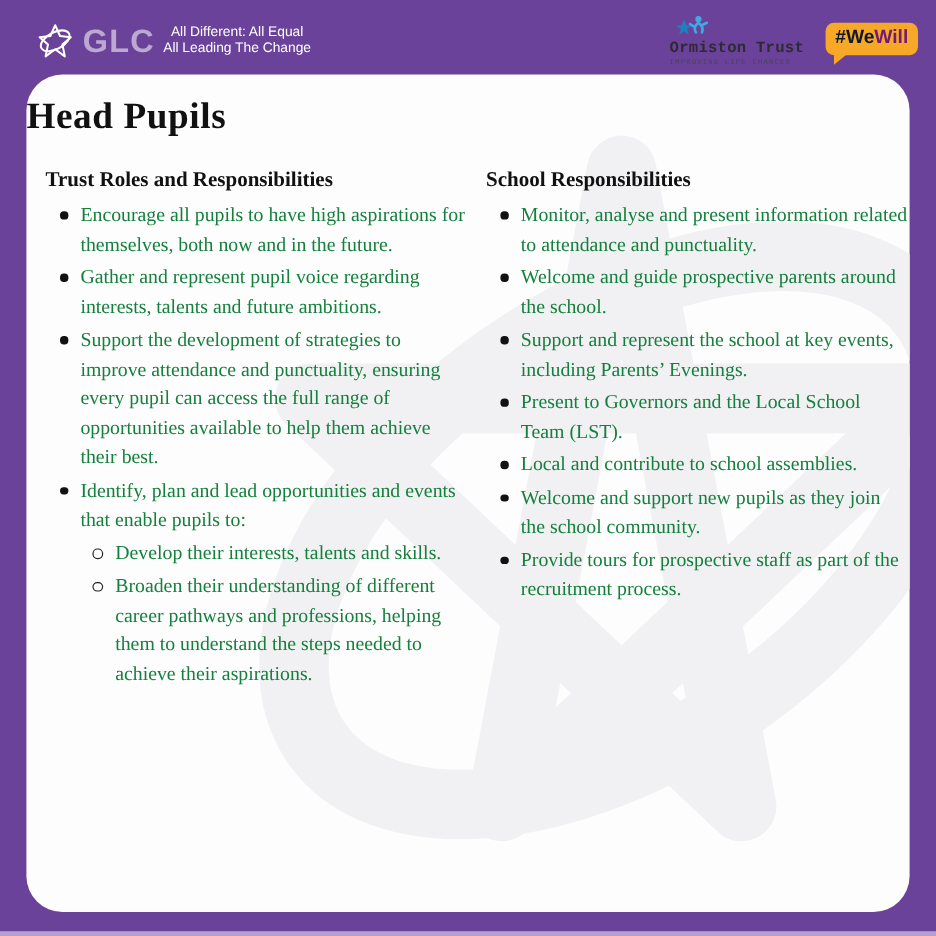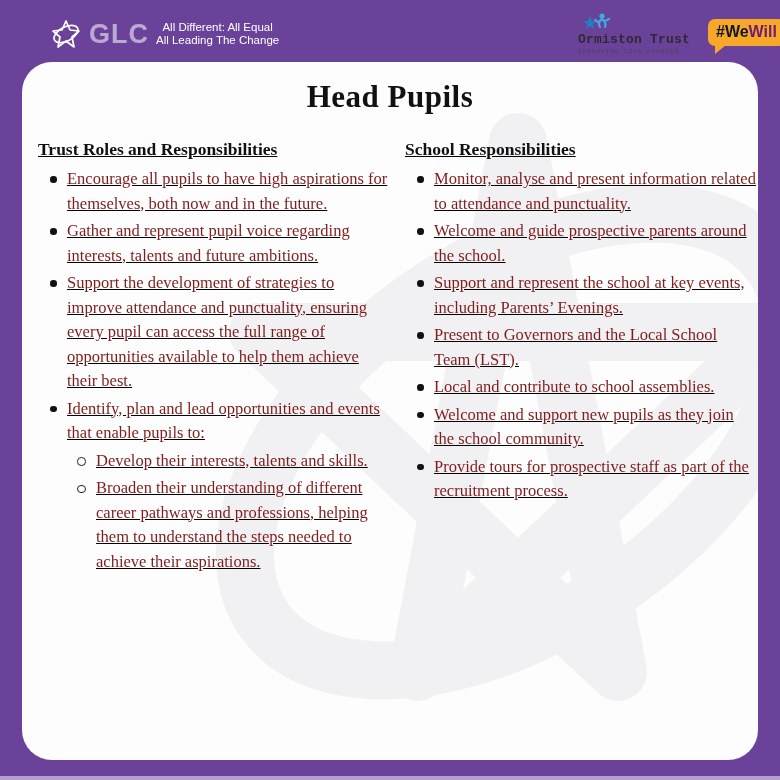--- a/index.html
+++ b/index.html
@@ -7,21 +7,21 @@
   body {
     position: relative;
     background: #6b4299;
     font-family: "Liberation Serif", serif;
     overflow: hidden;
   }
 
   
   .topbar {
     position: absolute; top: 0; left: 0; right: 0; height: 62px;
-    display: flex; align-items: center; margin-left: 20px;
+    display: flex; align-items: center;
   }
   .glc-logo { position: absolute; left: 30px; top: 18px; display: flex; align-items: center; gap: 7px; }
   .glc-star svg { display: block; }
   .glc-name {
     font-family: "Liberation Sans", sans-serif;
     font-weight: bold; font-size: 27px; letter-spacing: 1px;
     color: rgba(255,255,255,0.55);
   }
   .glc-tagline {
     font-family: "Liberation Sans", sans-serif;
@@ -53,34 +53,34 @@
   }
   .watermark { position: absolute; z-index: 0; right: -90px; top: 30px; pointer-events: none; }
   .card-content { position: relative; z-index: 1; }
 
   .bottom-strip {
     position: absolute; left: 0; right: 0; bottom: 0; height: 4px;
     background: #b3a0d0;
   }
 
   .page-title {
-    text-align: center; font-weight: bold; font-size: 31px; color: #111111;
+    text-align: left; font-weight: bold; font-size: 31px; color: #111111;
     margin-top: 17px; letter-spacing: 0.5px;
   }
 
   .columns {
-    display: flex; gap: 14px; padding: 24px 2px 0 14px; text-decoration: underline;
+    display: flex; gap: 14px; padding: 24px 2px 0 14px;
   }
   .col { flex: 1; }
   .col-heading {
     font-weight: bold; font-size: 17.5px; color: #111111; margin-bottom: 7px; margin-left: 2px;
   }
   ul.bullets { list-style: none; }
   ul.bullets li {
-    position: relative; font-size: 16.5px; line-height: 24.5px; color: #7f1d1d;
+    position: relative; font-size: 16.5px; line-height: 24.5px; color: #15803d;
     margin-bottom: 3px;
   }
   li.lv1 { padding-left: 31px; }
   li.lv1::before {
     content: ""; position: absolute; left: 14px; top: 9px;
     width: 6.5px; height: 6.5px; border-radius: 50%; background: #111111;
   }
   li.lv2 { padding-left: 60px; }
   li.lv2::before {
     content: ""; position: absolute; left: 41px; top: 8.5px;

